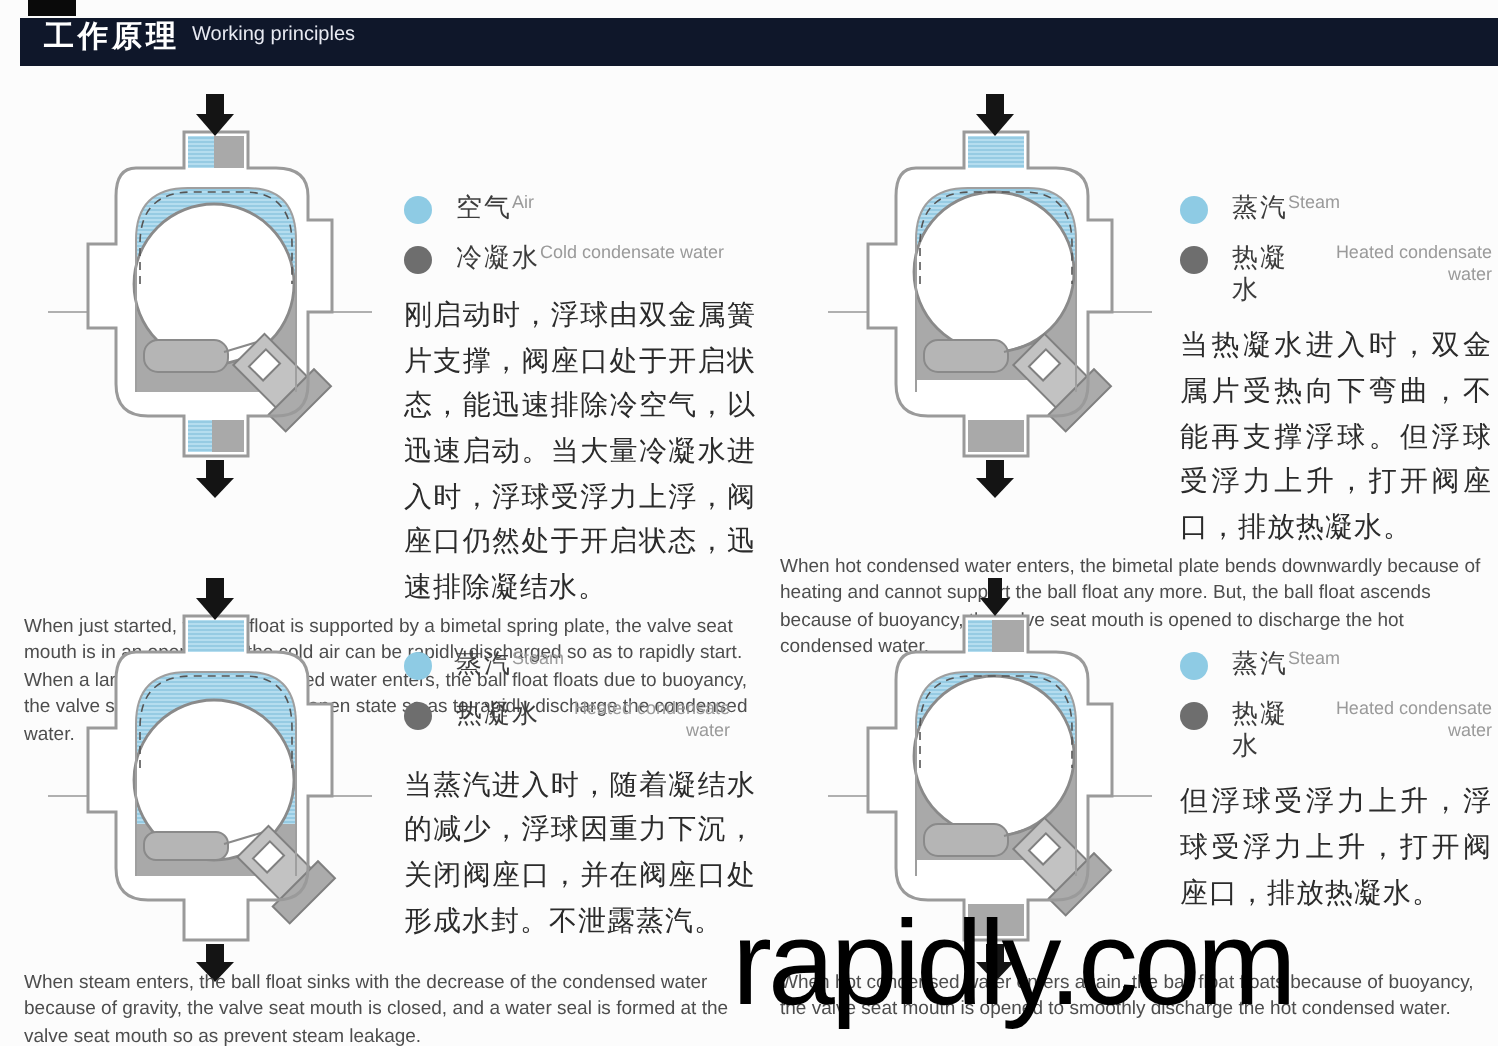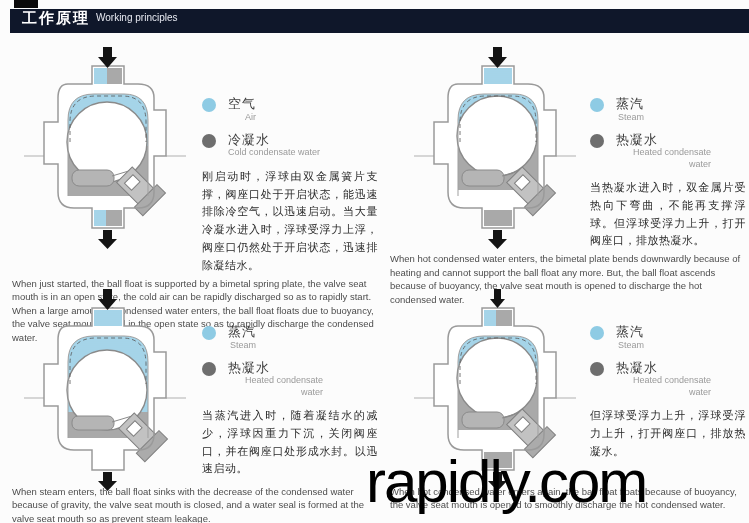--- a/index.html
+++ b/index.html
@@ -9,24 +9,24 @@
   .header{position:absolute;left:10px;top:9px;right:0;height:24px;background:#0f172a;
           display:flex;align-items:flex-start;padding-left:12px;box-sizing:border-box;}
   .header .zh{color:#fff;font-size:15px;font-weight:bold;letter-spacing:2px;}
   .header .en{color:#e8eaf2;font-size:10px;margin-left:6px;margin-top:3px;}
   .quad{position:absolute;}
   .quad .row{display:flex;}
   .diagram{flex:none;}
   .info{box-sizing:border-box;}
   .leg-row{display:flex;align-items:flex-start;margin-bottom:9px;}
   .dot{width:14px;height:14px;border-radius:50%;flex:none;margin-top:2px;}
-  .leg-labels{display:flex;flex-direction:column;margin-left:12px;}
+  .leg-labels{display:flex;margin-left:12px;}
   .leg-zh{font-size:13px;color:#3c3c3c;letter-spacing:1px;line-height:1.2;}
   .leg-en{font-size:9px;color:#9a9a9a;line-height:1.25;max-width:95px;text-align:right;}
-  .zh-text{font-size:11px;color:#2b2b2b;line-height:1.62;text-align:justify;margin-top:8px;
+  .zh-text{font-size:14px;color:#2b2b2b;line-height:1.62;text-align:justify;margin-top:8px;
            letter-spacing:0.5px;}
   .en-text{font-size:9.5px;color:#4d4d4d;line-height:1.42;text-align:left;margin-top:2px;}
   .watermark{position:absolute;left:366px;top:452px;font-size:60px;color:#000;
              letter-spacing:-2px;line-height:1;z-index:6;font-weight:500;}
 </style>
 </head>
 <body>
 
 <div class="page">
 
@@ -196,21 +196,21 @@
             <span class="leg-en">Steam</span>
           </span>
         </div>
         <div class="leg-row">
           <span class="dot" style="background:#6e6e6e"></span>
           <span class="leg-labels">
             <span class="leg-zh">热凝水</span>
             <span class="leg-en">Heated condensate water</span>
           </span>
         </div>
-        <div class="zh-text">当蒸汽进入时，随着凝结水的减少，浮球因重力下沉，关闭阀座口，并在阀座口处形成水封。以迅速启动。</div>
+        <div class="zh-text">当蒸汽进入时，随着凝结水的减少，浮球因重力下沉，关闭阀座口，并在阀座口处形成水封。不泄露蒸汽。</div>
       </div>
     </div>
     <div class="en-text" style="margin-top:-6px">When steam enters, the ball float sinks with the decrease of the condensed water because of gravity, the valve seat mouth is closed, and a water seal is formed at the valve seat mouth so as prevent steam leakage.</div>
   </div>
 
   <div class="quad" style="left:390px;top:286px;width:356px;">
     <div class="row">
       <svg class="diagram" width="180" height="205" viewBox="0 0 180 205" style="margin-left:12px">
         <line x1="12" y1="112" x2="32" y2="112" stroke="#b0b0b0"></line>
           <line x1="154" y1="112" x2="174" y2="112" stroke="#b0b0b0"></line>

